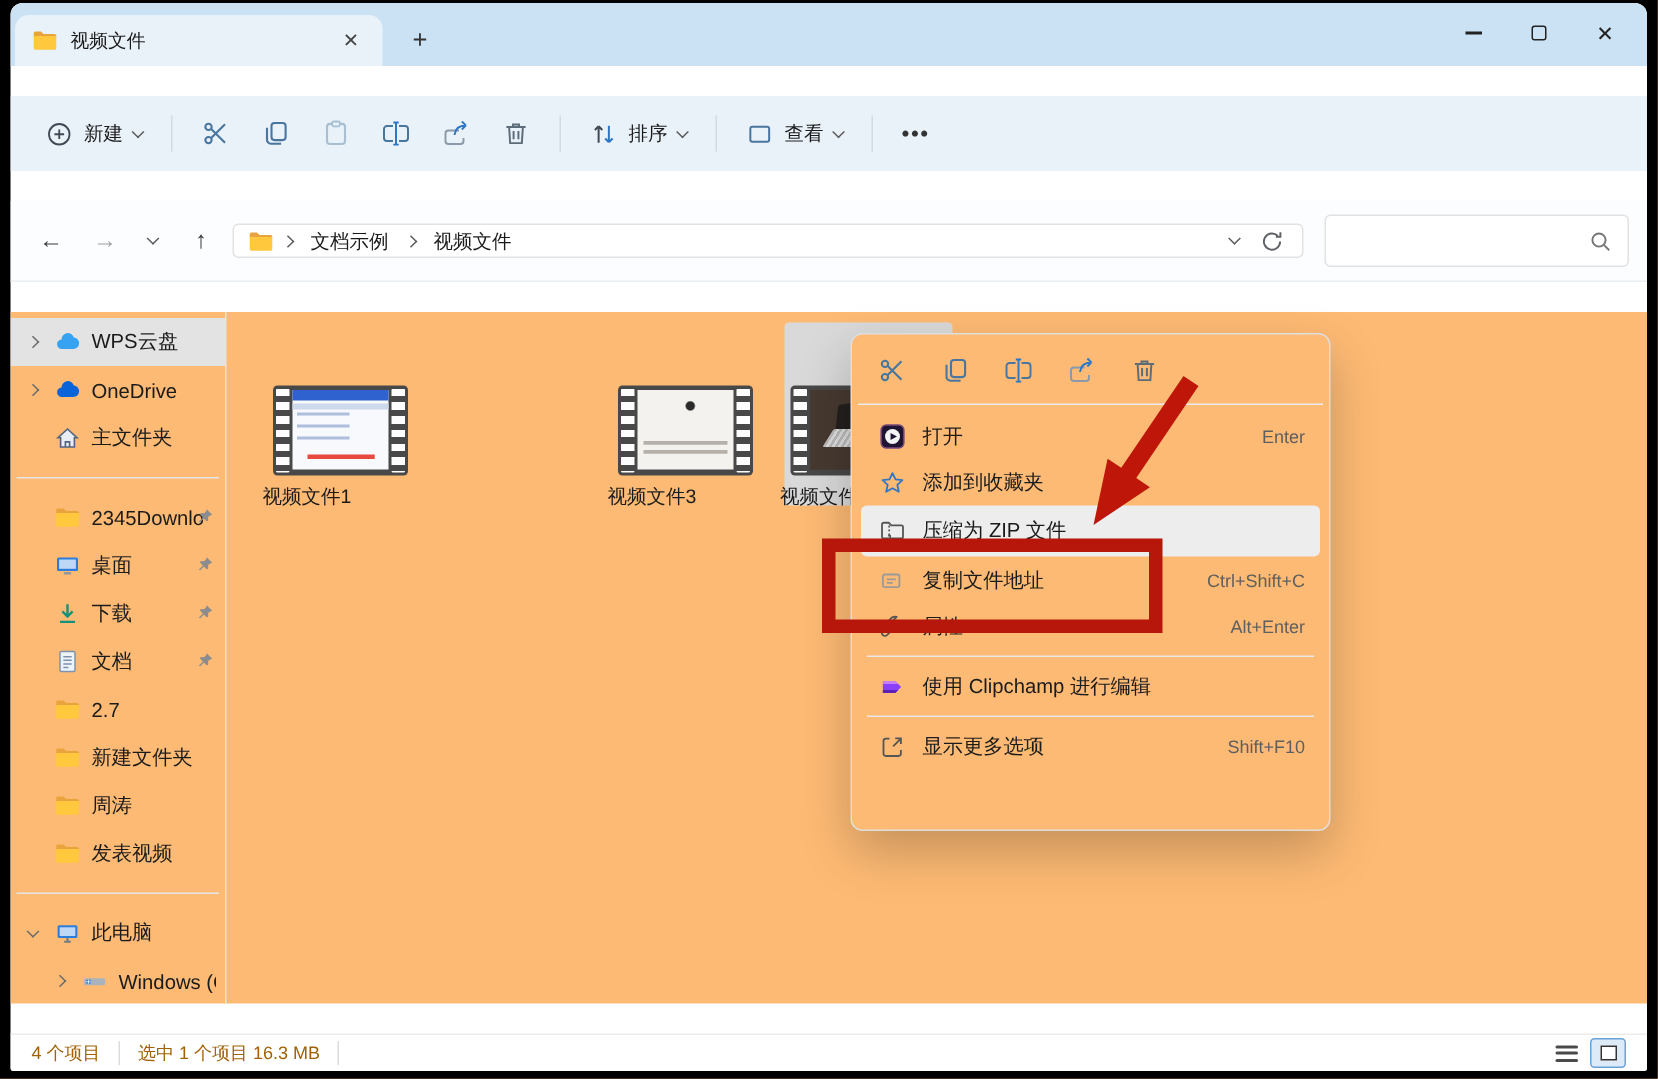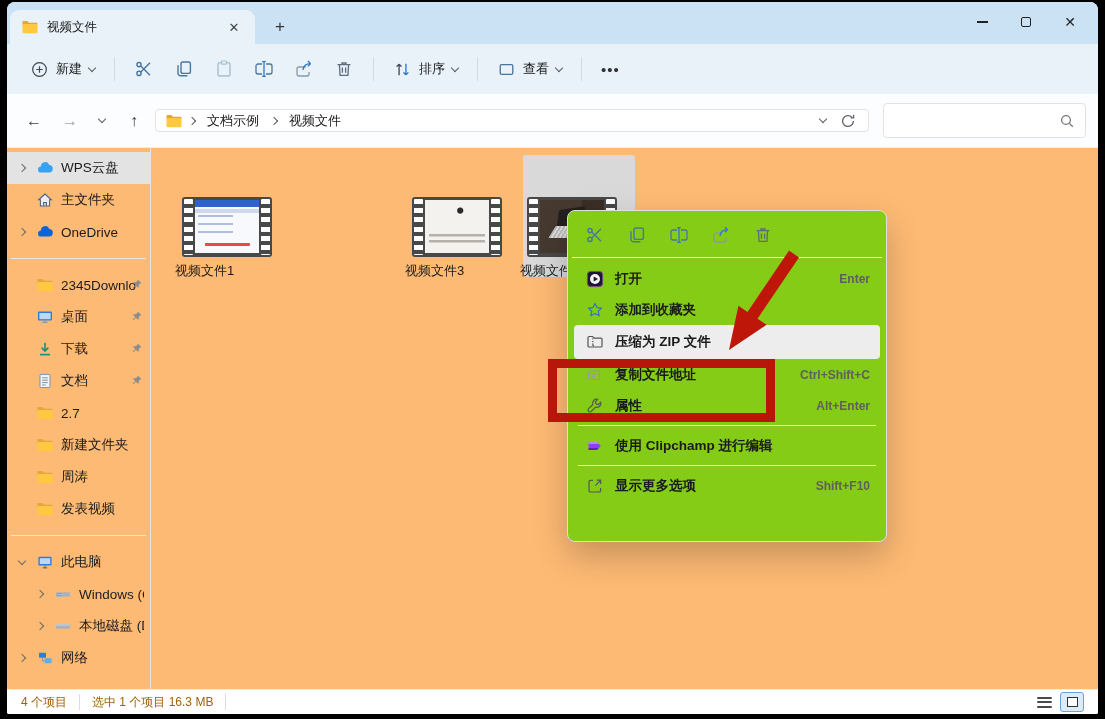--- a/index.html
+++ b/index.html
@@ -1,19 +1,19 @@
 <!DOCTYPE html>
 <html><head>
 <meta charset="utf-8">
 <style>
   html,body{margin:0;padding:0;width:1105px;height:719px;overflow:hidden;background:#000;
     font-family:"Liberation Sans","DejaVu Sans",sans-serif;-webkit-font-smoothing:antialiased;}
   *{box-sizing:border-box;}
   .window{position:absolute;left:7px;top:2px;width:1091px;height:712px;background:#fff;
-    border-radius:8px 8px 2px 2px;overflow:hidden;display:flex;flex-direction:column;}
+    border-radius:8px 8px 2px 2px;overflow:hidden;display:flex;flex-direction:column;gap:20px;}
   
   .tabbar{height:42px;background:#cbe2f4;display:flex;align-items:flex-end;position:relative;flex:0 0 auto;}
   .tab{margin-left:3px;width:245px;height:34px;background:#e9f1f9;border-radius:9px 9px 0 0;
     display:flex;align-items:center;padding:0 10px 0 12px;gap:9px;}
   .tab-title{font-size:12.5px;color:#1b1b1b;flex:1;}
   .tab-close{font-size:13px;color:#444;width:22px;height:22px;display:flex;align-items:center;justify-content:center;border-radius:4px;}
   .newtab{width:30px;height:30px;margin:0 0 2px 10px;display:flex;align-items:center;justify-content:center;
     font-size:17px;color:#333;}
   .wcontrols{position:absolute;right:6px;top:5px;display:flex;}
   .wbtn{width:44px;height:30px;display:flex;align-items:center;justify-content:center;}
@@ -79,23 +79,23 @@
       linear-gradient(#b5b0a9,#b5b0a9) 50% 80%/88% 2.5px no-repeat,#f4f2ef;}
   .thumb.t4{background:linear-gradient(100deg,#463930 0 58%,#3a2e26 58%),#42362d;}
   .laptop-lid{position:absolute;left:18px;top:8px;width:26px;height:22px;background:#23201f;
     transform:skewX(-14deg) rotate(-8deg);border-radius:2px;}
   .laptop-base{position:absolute;left:12px;top:26px;width:36px;height:12px;background:#d8d5d2;
     transform:skewX(-32deg);border-radius:1px;background-image:repeating-linear-gradient(90deg,#bbb 0 2px,#ddd 2px 4px);}
   .flabel{margin-top:5px;font-size:13px;color:#1b1b1b;white-space:nowrap;overflow:hidden;}
   .sel-rect{position:absolute;background:#d9d9d9;border-radius:3px;z-index:0;}
   .fitem{z-index:1;}
   
-  .menu{position:absolute;left:560px;top:208px;width:320px;height:332px;background:#84cc16;
+  .menu{position:absolute;left:560px;top:220px;width:320px;height:332px;background:#fdba74;
     border:1px solid #dedede;border-radius:8px;box-shadow:0 14px 34px rgba(0,0,0,.22);z-index:40;
-    padding:6px 4px;font-weight:bold;}
+    padding:6px 4px;}
   .qrow{display:flex;gap:8px;padding:2px 6px 6px 6px;border-bottom:1px solid #ececec;}
   .qbtn{width:34px;height:32px;display:flex;align-items:center;justify-content:center;border-radius:5px;}
   .mi{height:31px;display:flex;align-items:center;gap:11px;padding:0 10px 0 12px;margin:0 2px;
     border-radius:4px;font-size:13.5px;color:#1b1b1b;position:relative;}
   .mi.hl{background:#ededed;height:34px;}
   .mi .mic{width:18px;display:flex;justify-content:center;flex:0 0 auto;}
   .mi .mlabel{flex:1;white-space:nowrap;}
   .mi .mshort{font-size:12px;color:#5f5f5f;}
   .mi .sub{margin-left:auto;}
   .mdiv{height:1px;background:#e8e8e8;margin:4px 6px;}
@@ -374,34 +374,34 @@
       <div class="srow selected">
         <span class="exp">
             <i class="chev right"></i>
           </span>
         <svg width="16" height="16">
             <use href="#sym-cloud"></use>
           </svg>
         <span class="slabel">WPS云盘</span>
       </div>
       <div class="srow">
-        <span class="exp"></span>
-        <svg width="16" height="16">
-            <use href="#sym-home"></use>
-          </svg>
-        <span class="slabel">主文件夹</span>
-      </div>
-      <div class="srow">
         <span class="exp">
             <i class="chev right"></i>
           </span>
         <svg width="16" height="16">
             <use href="#sym-onedrive"></use>
           </svg>
         <span class="slabel">OneDrive</span>
+      </div>
+      <div class="srow">
+        <span class="exp"></span>
+        <svg width="16" height="16">
+            <use href="#sym-home"></use>
+          </svg>
+        <span class="slabel">主文件夹</span>
       </div>
       <div class="sdiv"></div>
       <div class="srow">
         <span class="exp"></span>
         <svg width="16" height="14">
             <use href="#sym-folder"></use>
           </svg>
         <span class="slabel">2345Downlo</span>
         <svg class="pin" width="13" height="13">
             <use href="#sym-pin"></use>

